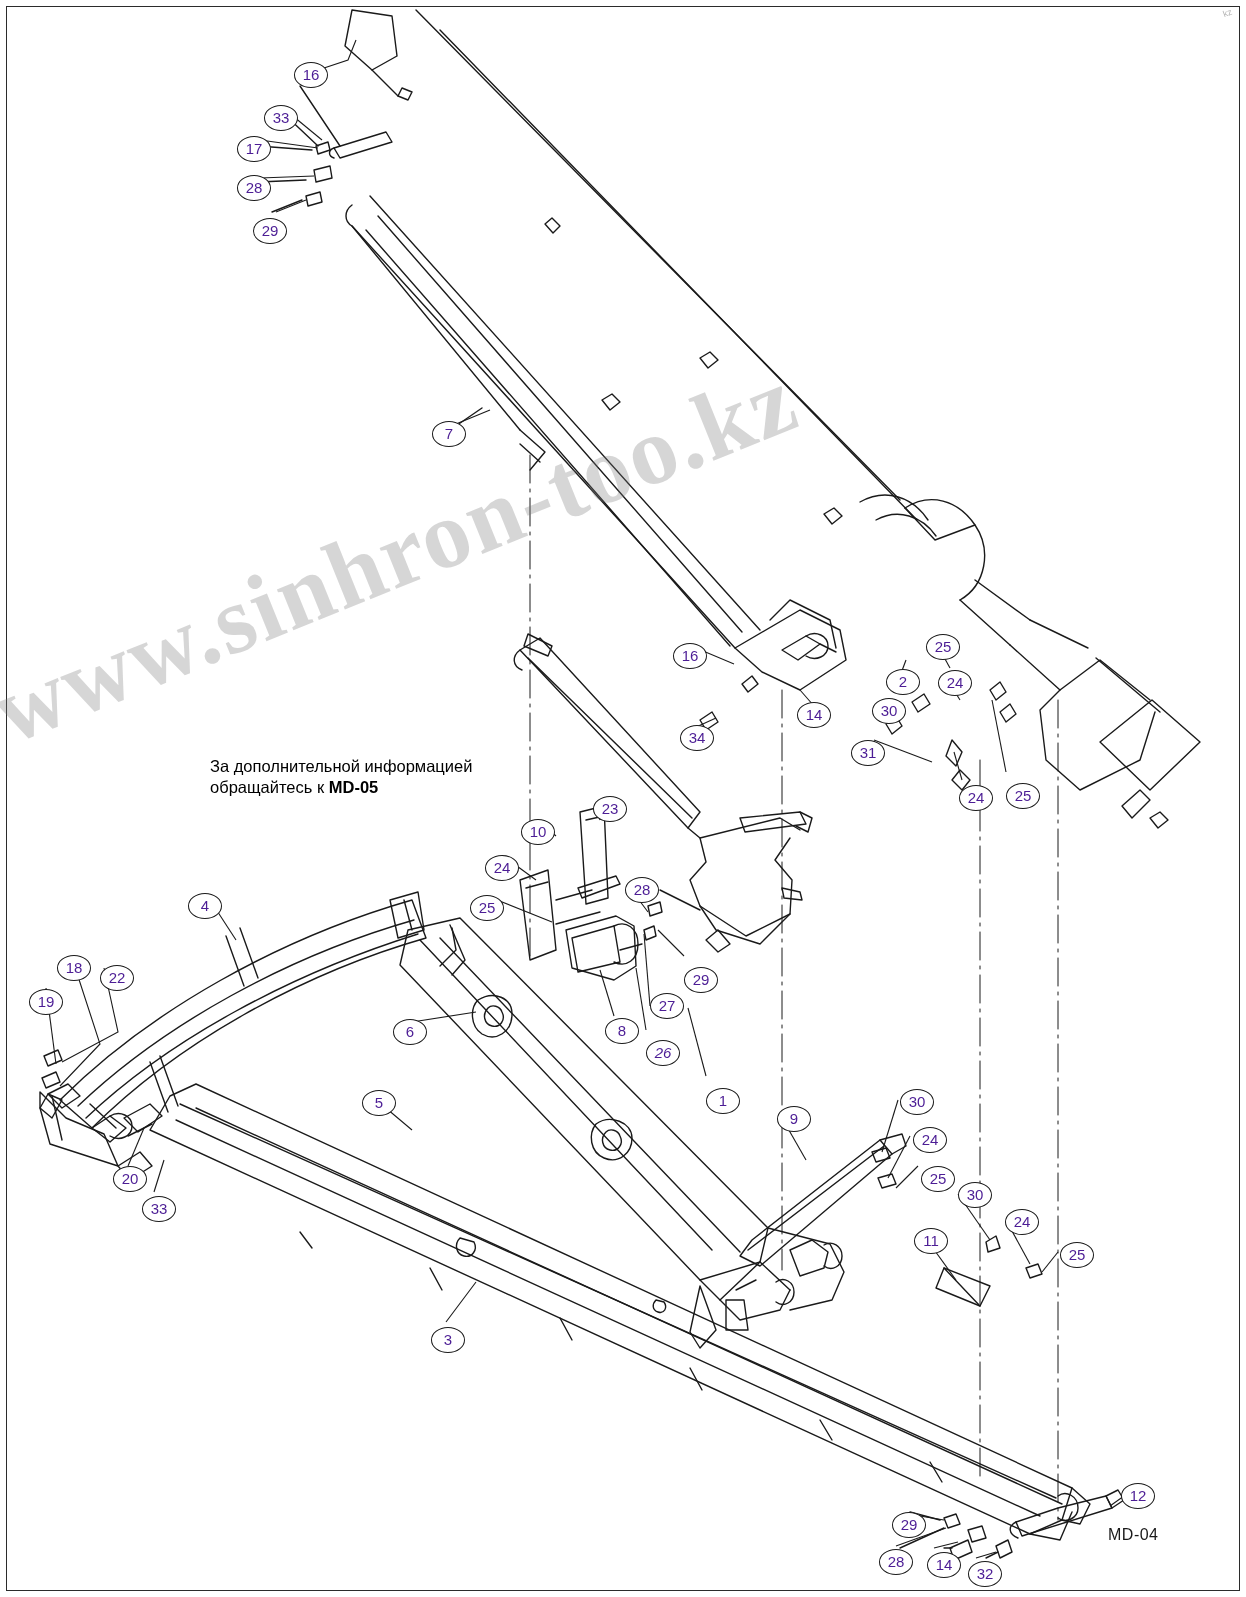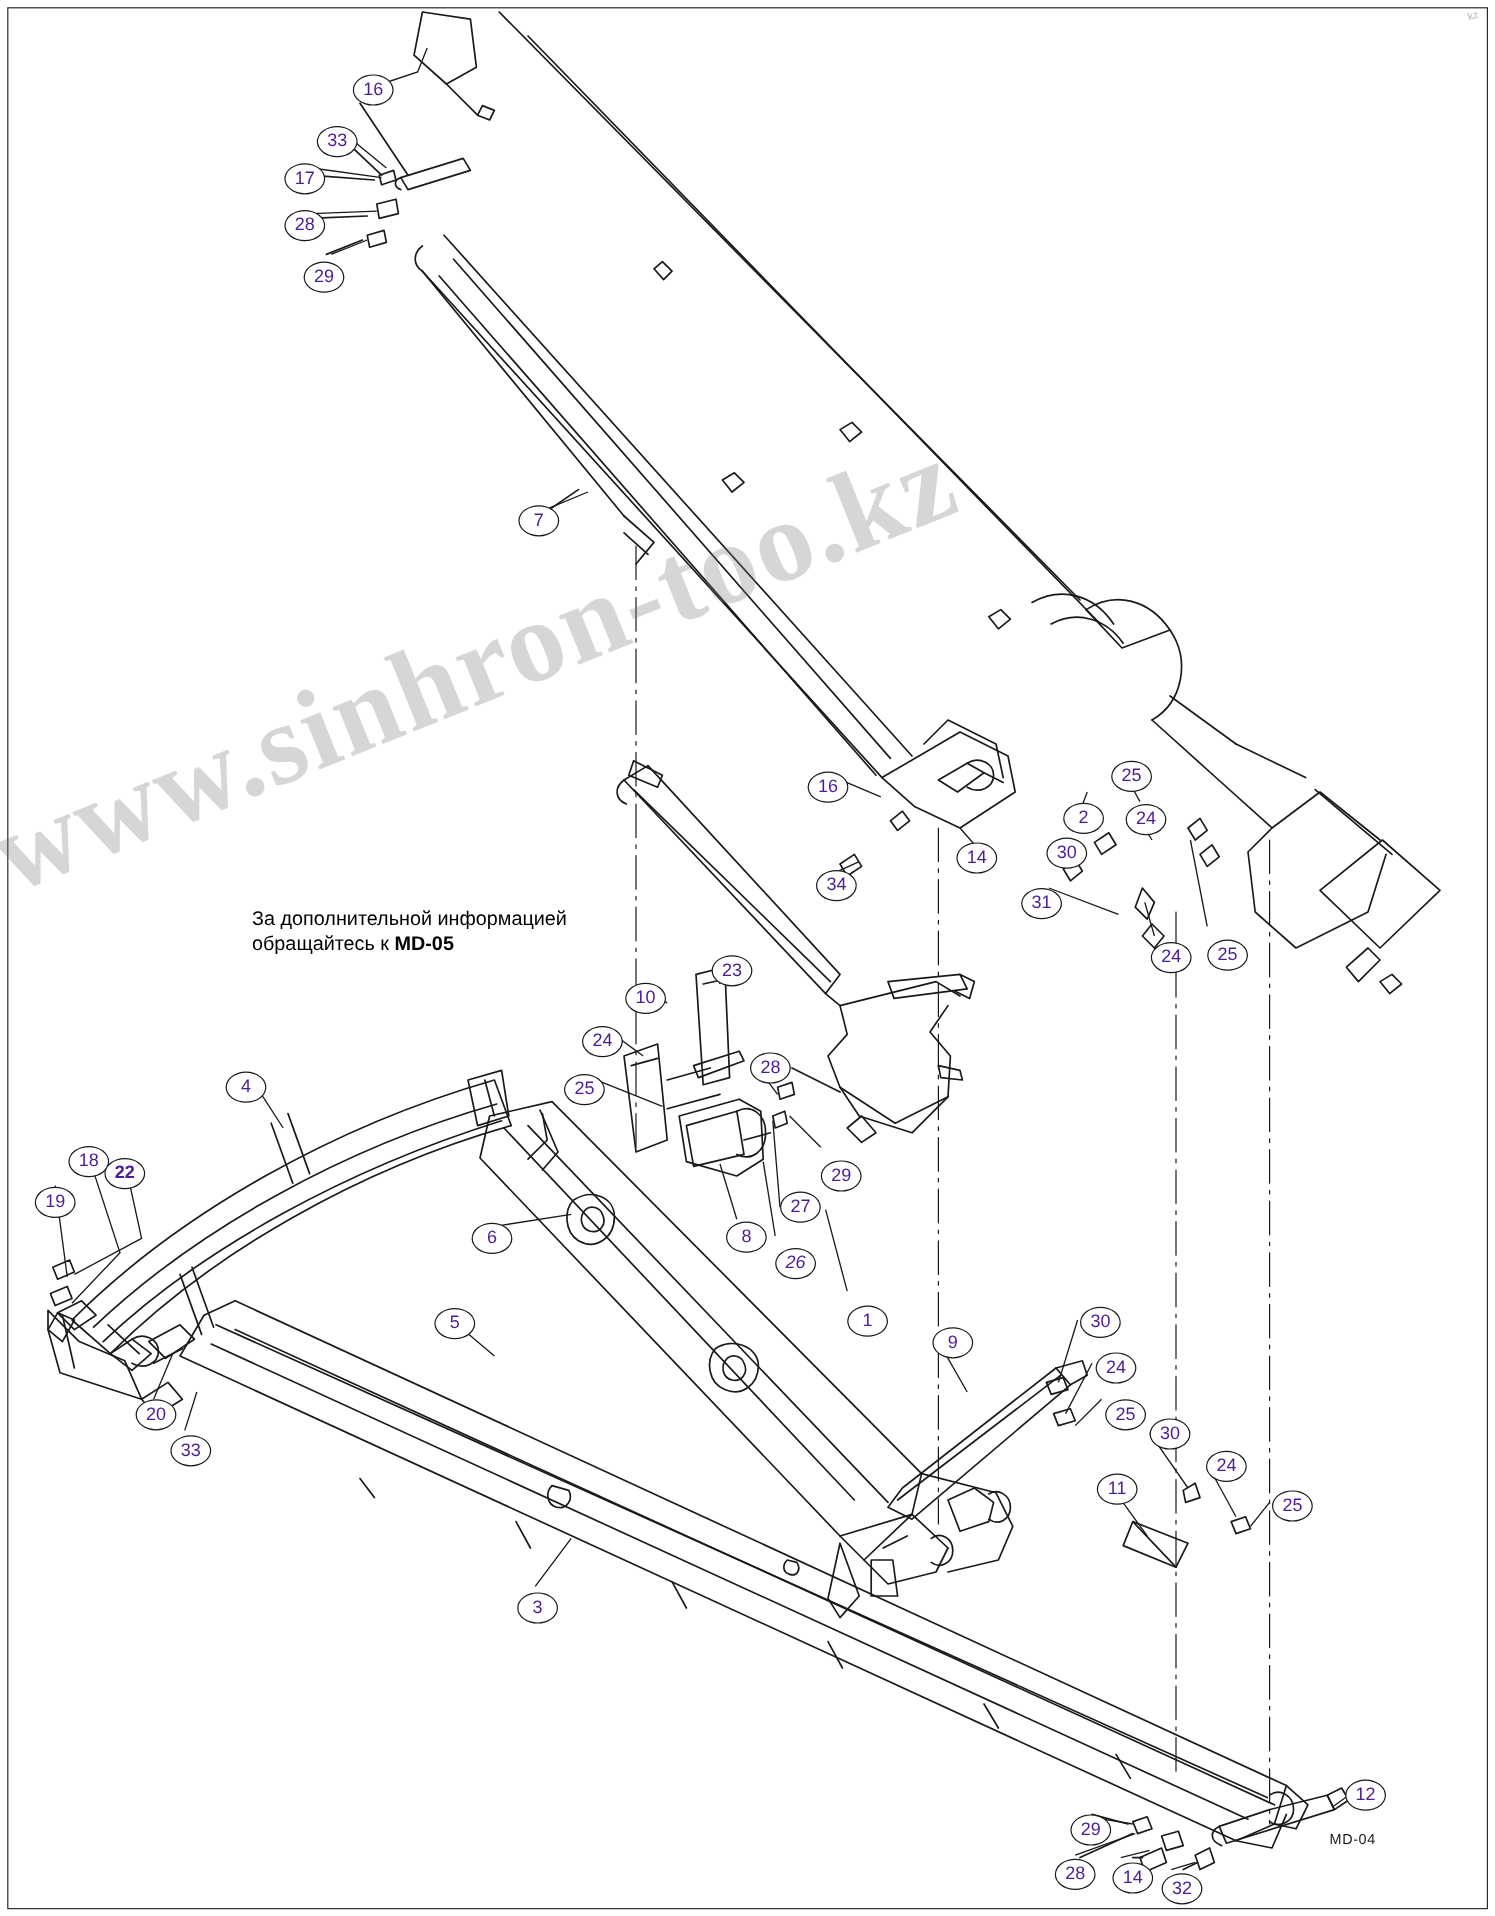--- a/index.html
+++ b/index.html
@@ -56,21 +56,21 @@
     color: #000000;
     line-height: 21px;
   }
   .note b {
     font-weight: bold;
   }
   .sheet-code {
     position: absolute;
     left: 1108px;
     top: 1526px;
-    font-size: 12px;
+    font-size: 16px;
     color: #1a1a1a;
     letter-spacing: 0.5px;
   }
   .watermark {
     position: absolute;
     left: 60px;
     top: 560px;
     width: 1120px;
     height: 440px;
     color: rgba(120,120,120,0.30);
@@ -347,21 +347,21 @@
       <div class="callout" style="left: 959px; top: 785px;">24</div>
       <div class="callout" style="left: 1006px; top: 783px;">25</div>
       <div class="callout" style="left: 593px; top: 796px;">23</div>
       <div class="callout" style="left: 521px; top: 819px;">10</div>
       <div class="callout" style="left: 485px; top: 855px;">24</div>
       <div class="callout" style="left: 470px; top: 895px;">25</div>
       <div class="callout" style="left: 625px; top: 877px;">28</div>
       <div class="callout" style="left: 684px; top: 967px;">29</div>
       <div class="callout" style="left: 188px; top: 893px;">4</div>
       <div class="callout" style="left: 57px; top: 955px;">18</div>
-      <div class="callout" style="left: 87px; top: 965px; font-weight: bold;">22</div>
+      <div class="callout" style="left: 100px; top: 965px;">22</div>
       <div class="callout" style="left: 29px; top: 989px;">19</div>
       <div class="callout" style="left: 393px; top: 1019px;">6</div>
       <div class="callout" style="left: 605px; top: 1018px;">8</div>
       <div class="callout" style="left: 650px; top: 993px;">27</div>
       <div class="callout" style="left: 646px; top: 1040px; font-style: italic;">26</div>
       <div class="callout" style="left: 706px; top: 1088px;">1</div>
       <div class="callout" style="left: 777px; top: 1106px;">9</div>
       <div class="callout" style="left: 900px; top: 1089px;">30</div>
       <div class="callout" style="left: 913px; top: 1127px;">24</div>
       <div class="callout" style="left: 921px; top: 1166px;">25</div>

